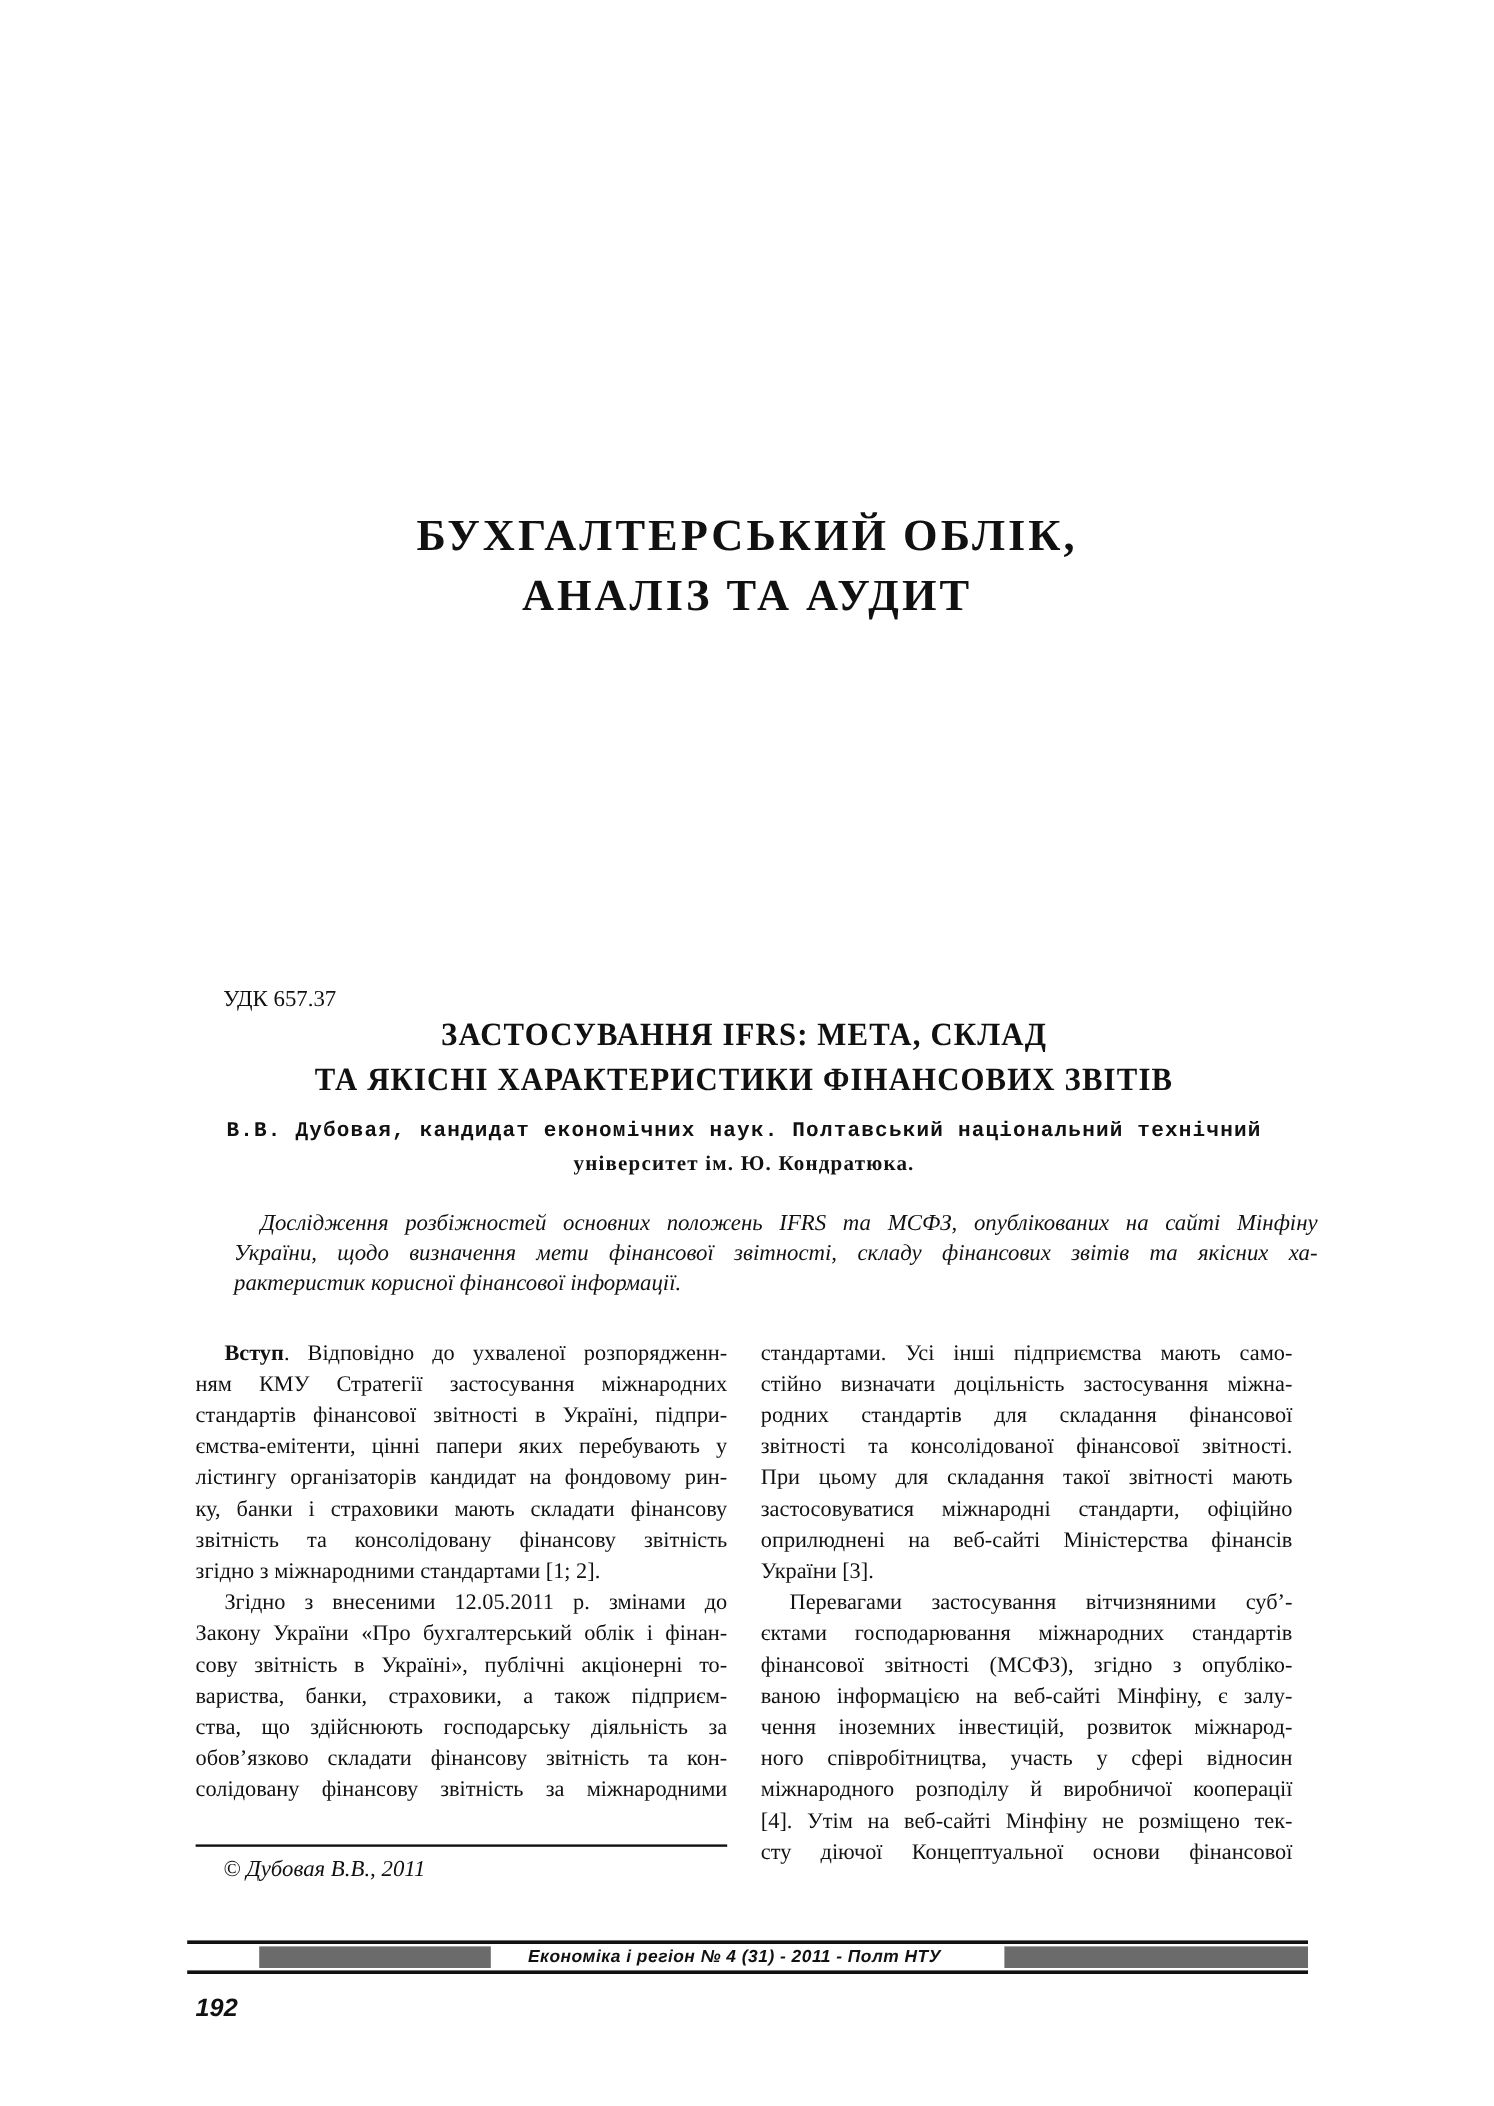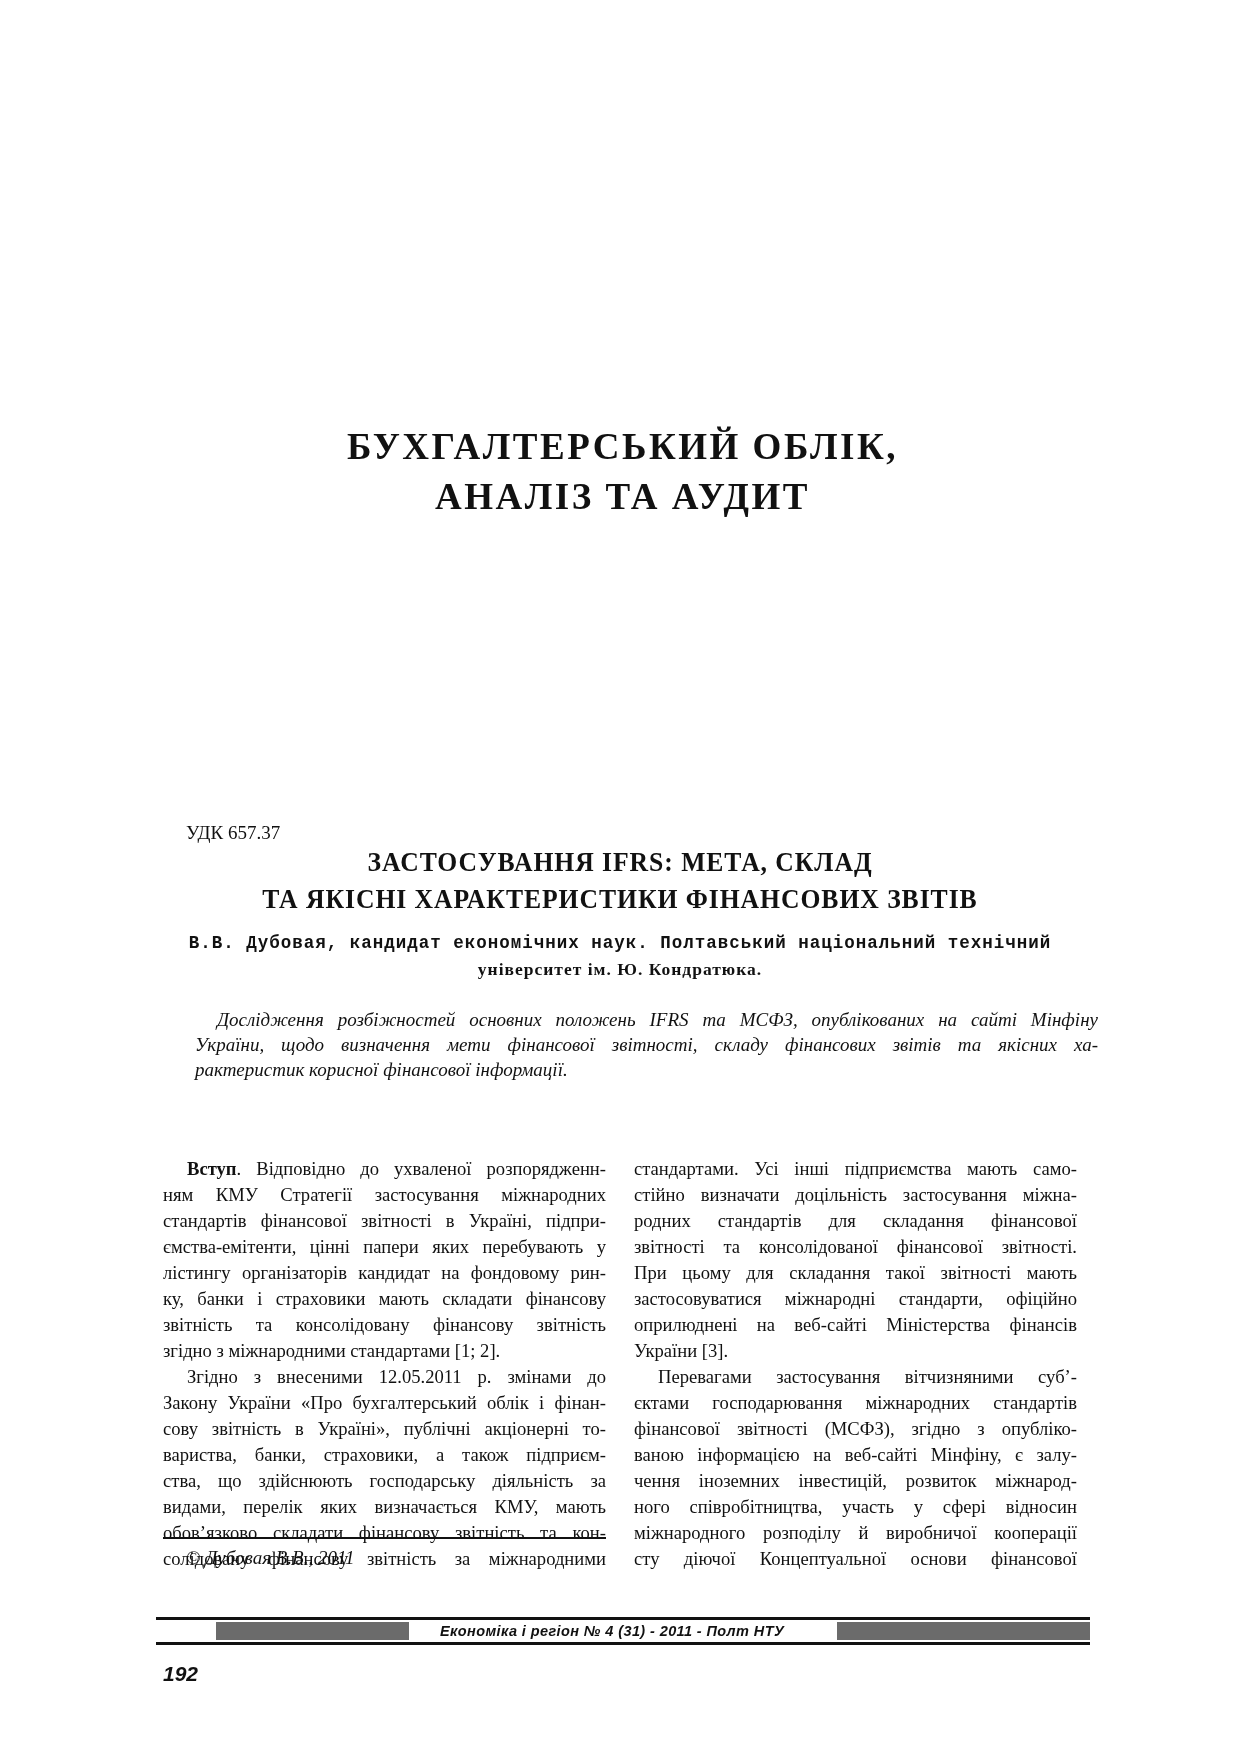--- a/index.html
+++ b/index.html
@@ -9,21 +9,21 @@
   .section-title { left: 0; width: 1245px; text-align: center; font-weight: bold;
                    font-size: 37px; letter-spacing: 2.5px; line-height: 50px; color: #111; }
   .udk { left: 186px; top: 822px; font-size: 19px; }
   .art-title { left: 170px; width: 900px; text-align: center; font-weight: bold;
                font-size: 27px; line-height: 37px; letter-spacing: 1px; transform: scaleX(0.95); transform-origin: center; }
   .authors { left: 170px; width: 900px; text-align: center; font-weight: bold;
              font-size: 17.5px; line-height: 26px; letter-spacing: 1px; }
   .abstract { left: 163px; width: 903px; font-style: italic; font-size: 19px; line-height: 25px; margin-left: 32px; }
   .abstract .line { display: block; text-align: justify; text-align-last: justify; white-space: nowrap; height: 25px; }
   .abstract .line.last { text-align-last: left; }
-  .col { width: 443px; font-size: 18.6px; line-height: 26px; margin-top: 41px; }
+  .col { width: 443px; font-size: 18.6px; line-height: 26px; }
   .col .line { display: block; height: 26px; white-space: nowrap; text-align: justify; text-align-last: justify; }
   .col .line.last { text-align-last: left; }
   .col .line.indent { padding-left: 24px; }
   .bold { font-weight: bold; }
   .footnote-rule { left: 163px; top: 1537px; width: 443px; height: 2px; background: #111; }
   .copyright { left: 186px; top: 1547px; font-size: 19px; font-style: italic; }
   .footer-rule-top { left: 156px; top: 1617px; width: 934px; height: 3px; background: #111; }
   .footer-rule-bot { left: 156px; top: 1642px; width: 934px; height: 3px; background: #111; }
   .page-num { left: 163px; top: 1620px; font-family: "Liberation Sans", "DejaVu Sans", sans-serif;
               font-weight: bold; font-style: italic; font-size: 21px; line-height: 22px; margin-top: 43px; }
@@ -60,41 +60,41 @@
   <span class="line">ємства-емітенти, цінні папери яких перебувають у</span>
   <span class="line">лістингу організаторів кандидат на фондовому рин-</span>
   <span class="line">ку, банки і страховики мають складати фінансову</span>
   <span class="line">звітність та консолідовану фінансову звітність</span>
   <span class="line last">згідно з міжнародними стандартами [1; 2].</span>
   <span class="line indent">Згідно з внесеними 12.05.2011 р. змінами до</span>
   <span class="line">Закону України «Про бухгалтерський облік і фінан-</span>
   <span class="line">сову звітність в Україні», публічні акціонерні то-</span>
   <span class="line">вариства, банки, страховики, а також підприєм-</span>
   <span class="line">ства, що здійснюють господарську діяльність за</span>
-  <span class="line">видами, перелік яких визначається КМУ, мають</span>
   <span class="line">обов’язково складати фінансову звітність та кон-</span>
   <span class="line">солідовану фінансову звітність за міжнародними</span>
 </div>
 
 <div class="abs col" style="left:634px; top:1115px;">
   <span class="line">стандартами. Усі інші підприємства мають само-</span>
   <span class="line">стійно визначати доцільність застосування міжна-</span>
   <span class="line">родних стандартів для складання фінансової</span>
   <span class="line">звітності та консолідованої фінансової звітності.</span>
   <span class="line">При цьому для складання такої звітності мають</span>
   <span class="line">застосовуватися міжнародні стандарти, офіційно</span>
   <span class="line">оприлюднені на веб-сайті Міністерства фінансів</span>
   <span class="line last">України [3].</span>
   <span class="line indent">Перевагами застосування вітчизняними суб’-</span>
   <span class="line">єктами господарювання міжнародних стандартів</span>
   <span class="line">фінансової звітності (МСФЗ), згідно з опубліко-</span>
   <span class="line">ваною інформацією на веб-сайті Мінфіну, є залу-</span>
   <span class="line">чення іноземних інвестицій, розвиток міжнарод-</span>
   <span class="line">ного співробітництва, участь у сфері відносин</span>
   <span class="line">міжнародного розподілу й виробничої кооперації</span>
+  <span class="line">[4]. Утім на веб-сайті Мінфіну не розміщено тек-</span>
   <span class="line">сту діючої Концептуальної основи фінансової</span>
 </div>
 
 <div class="abs footnote-rule"></div>
 <div class="abs copyright">© Дубовая В.В., 2011</div>
 
 <div class="abs footer-rule-top"></div>
 <div class="abs page-num">192</div>
 <div class="abs bar-left"></div>
 <div class="abs journal">Економіка і регіон № 4 (31) - 2011 - Полт НТУ</div>

